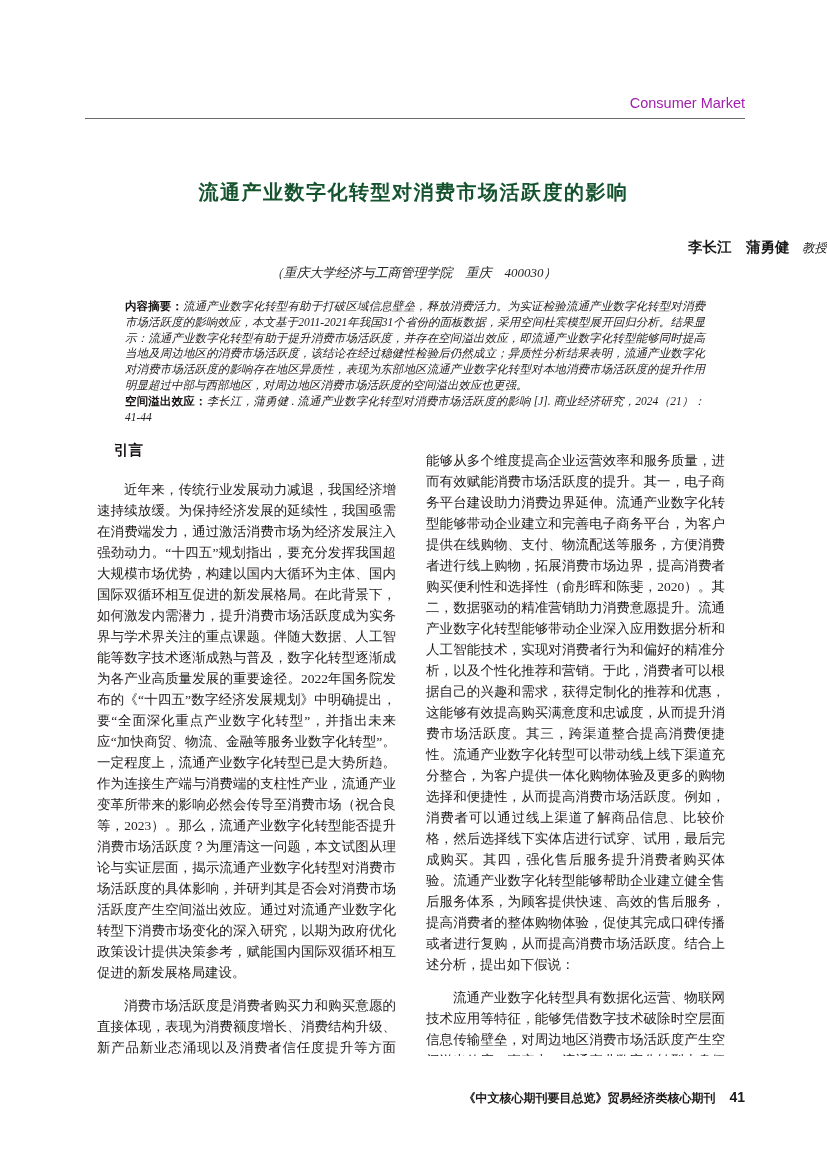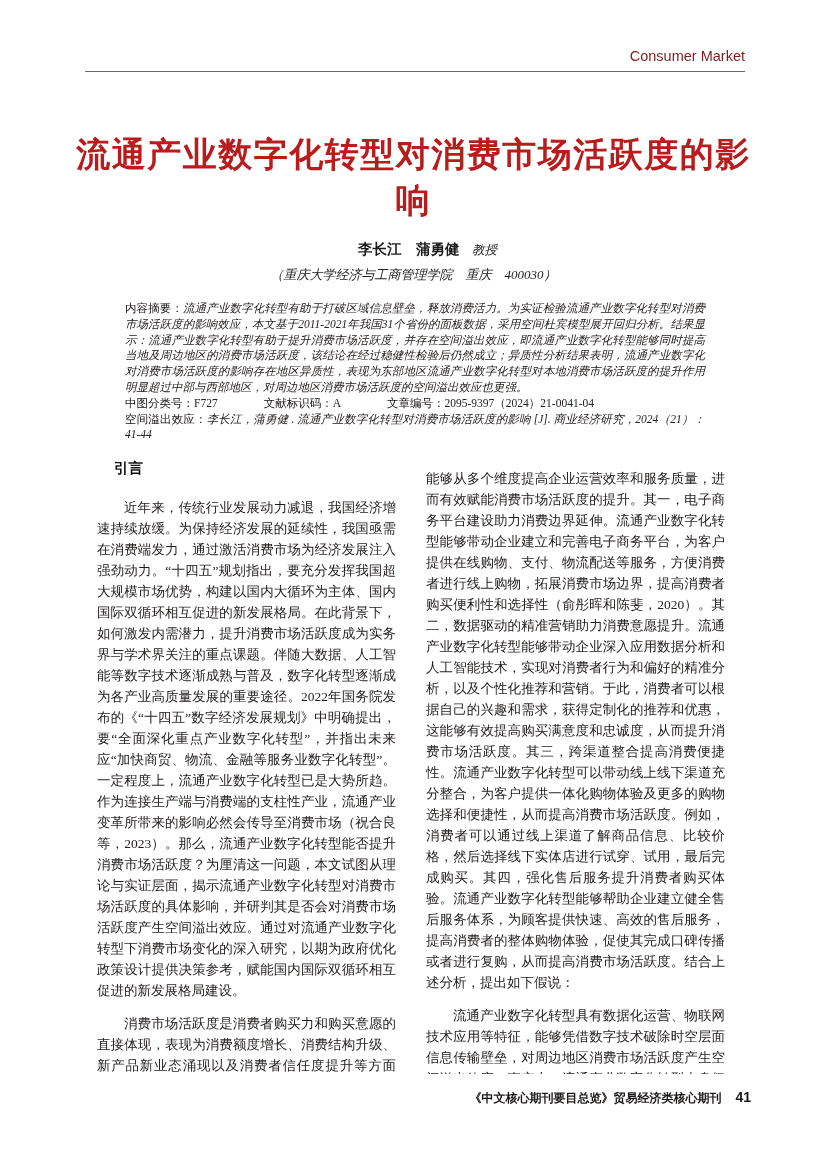--- a/index.html
+++ b/index.html
@@ -8,44 +8,44 @@
     width:827px;height:1160px;
     margin:0 auto;
     background:#ffffff;
     font-family:"Liberation Serif","DejaVu Serif",serif;
     color:#1f1f1f;
     box-sizing:border-box;
     overflow:hidden;
   }
   
   .header{
-    padding:48px 82px 0 85px;
+    padding:95px 82px 0 85px;
     text-align:right;
     font-family:"Liberation Sans","DejaVu Sans",sans-serif;
     font-size:14.5px;
-    color:#7f1d1d;
+    color:#a21caf;
   }
   .header-rule{
     margin:7px 82px 0 85px;
     border:none;
     border-top:1.5px solid #6e6a6a;
   }
   
   .title{
     margin:60px 60px 0 60px;
     text-align:center;
     font-family:"Liberation Sans","DejaVu Sans",sans-serif;
-    font-size:34px;
+    font-size:20px;
     font-weight:700;
     letter-spacing:1.5px;
-    color:#b91c1c;
+    color:#14532d;
   }
   .authors{
-    margin-top:16px;
-    text-align:center;
+    margin-top:32px;
+    text-align:right;
     font-size:14.5px;
     color:#1a1a1a;
     padding-left:28px;
   }
   .author-names{
     font-family:"Liberation Sans","DejaVu Sans",sans-serif;
     font-weight:700;
   }
   .author-degree{
     font-size:12.5px;
@@ -64,21 +64,21 @@
     margin:17px 0 0 125px;
     width:580px;
     font-size:11.5px;
     line-height:15.8px;
     text-align:justify;
     color:#262020;
   }
   .abstract p{margin:0;}
   .abs-label{
     font-family:"Liberation Sans","DejaVu Sans",sans-serif;
-    font-weight:400;
+    font-weight:700;
     font-style:normal;
     color:#141010;
     margin-top:44px;
   }
   .kaiti{font-style:italic;}
   .meta-line{margin-top:1px;}
   .meta-group + .meta-group{margin-left:46px;}
   
   .columns{
     display:flex;
@@ -103,21 +103,21 @@
     margin:0;
     padding:7px 0 6px 0;
     text-indent:2em;
     text-align:left;
     color:#141010;
   }
   .body-heading.first{padding-top:2px;}
   
   .footer{
     position:absolute;
-    right:76px;
+    right:82px;
     top:1089px;
     font-family:"Liberation Sans","DejaVu Sans",sans-serif;
     font-size:12px;
     font-weight:700;
     color:#1c1818;
   }
   .page-num{
     font-size:14px;
     margin-left:14px;
   }
@@ -135,23 +135,20 @@
   <h1 class="title">流通产业数字化转型对消费市场活跃度的影响</h1>
 
   <div class="authors">
     <span class="author-names">李长江　蒲勇健</span>
     <span class="author-degree">教授</span>
   </div>
   <div class="affiliation">（重庆大学经济与工商管理学院　重庆　400030）</div>
 
   <div class="abstract">
     <p><span class="abs-label">内容摘要：</span><span class="kaiti">流通产业数字化转型有助于打破区域信息壁垒，释放消费活力。为实证检验流通产业数字化转型对消费市场活跃度的影响效应，本文基于2011-2021年我国31个省份的面板数据，采用空间杜宾模型展开回归分析。结果显示：流通产业数字化转型有助于提升消费市场活跃度，并存在空间溢出效应，即流通产业数字化转型能够同时提高当地及周边地区的消费市场活跃度，该结论在经过稳健性检验后仍然成立；异质性分析结果表明，流通产业数字化对消费市场活跃度的影响存在地区异质性，表现为东部地区流通产业数字化转型对本地消费市场活跃度的提升作用明显超过中部与西部地区，对周边地区消费市场活跃度的空间溢出效应也更强。</span></p>
-    <p class="meta-line">
-      <span class="meta-group"><span class="abs-label">中图分类号：</span><span>F727</span></span><span class="meta-group"><span class="abs-label">文献标识码：</span><span>A</span></span><span class="meta-group"><span class="abs-label">文章编号：</span><span>2095-9397（2024）21-0041-04</span></span>
-    </p>
     <p><span class="abs-label">空间溢出效应：</span><span class="kaiti">李长江，蒲勇健 . 流通产业数字化转型对消费市场活跃度的影响 [J]. 商业经济研究，2024（21）：41-44</span></p>
   </div>
 
   <div class="columns">
     <div class="col">
       <h2 class="body-heading first">引言</h2>
       <p class="indent">近年来，传统行业发展动力减退，我国经济增速持续放缓。为保持经济发展的延续性，我国亟需在消费端发力，通过激活消费市场为经济发展注入强劲动力。“十四五”规划指出，要充分发挥我国超大规模市场优势，构建以国内大循环为主体、国内国际双循环相互促进的新发展格局。在此背景下，如何激发内需潜力，提升消费市场活跃度成为实务界与学术界关注的重点课题。伴随大数据、人工智能等数字技术逐渐成熟与普及，数字化转型逐渐成为各产业高质量发展的重要途径。2022年国务院发布的《“十四五”数字经济发展规划》中明确提出，要“全面深化重点产业数字化转型”，并指出未来应“加快商贸、物流、金融等服务业数字化转型”。一定程度上，流通产业数字化转型已是大势所趋。作为连接生产端与消费端的支柱性产业，流通产业变革所带来的影响必然会传导至消费市场（祝合良等，2023）。那么，流通产业数字化转型能否提升消费市场活跃度？为厘清这一问题，本文试图从理论与实证层面，揭示流通产业数字化转型对消费市场活跃度的具体影响，并研判其是否会对消费市场活跃度产生空间溢出效应。通过对流通产业数字化转型下消费市场变化的深入研究，以期为政府优化政策设计提供决策参考，赋能国内国际双循环相互促进的新发展格局建设。</p>
       <p class="indent">消费市场活跃度是消费者购买力和购买意愿的直接体现，表现为消费额度增长、消费结构升级、新产品新业态涌现以及消费者信任度提升等方面（刁月杰，2023）。流通产业作为联通生产及消费的重要桥梁，其数字化转型</p>
     </div>
     <div class="col">

